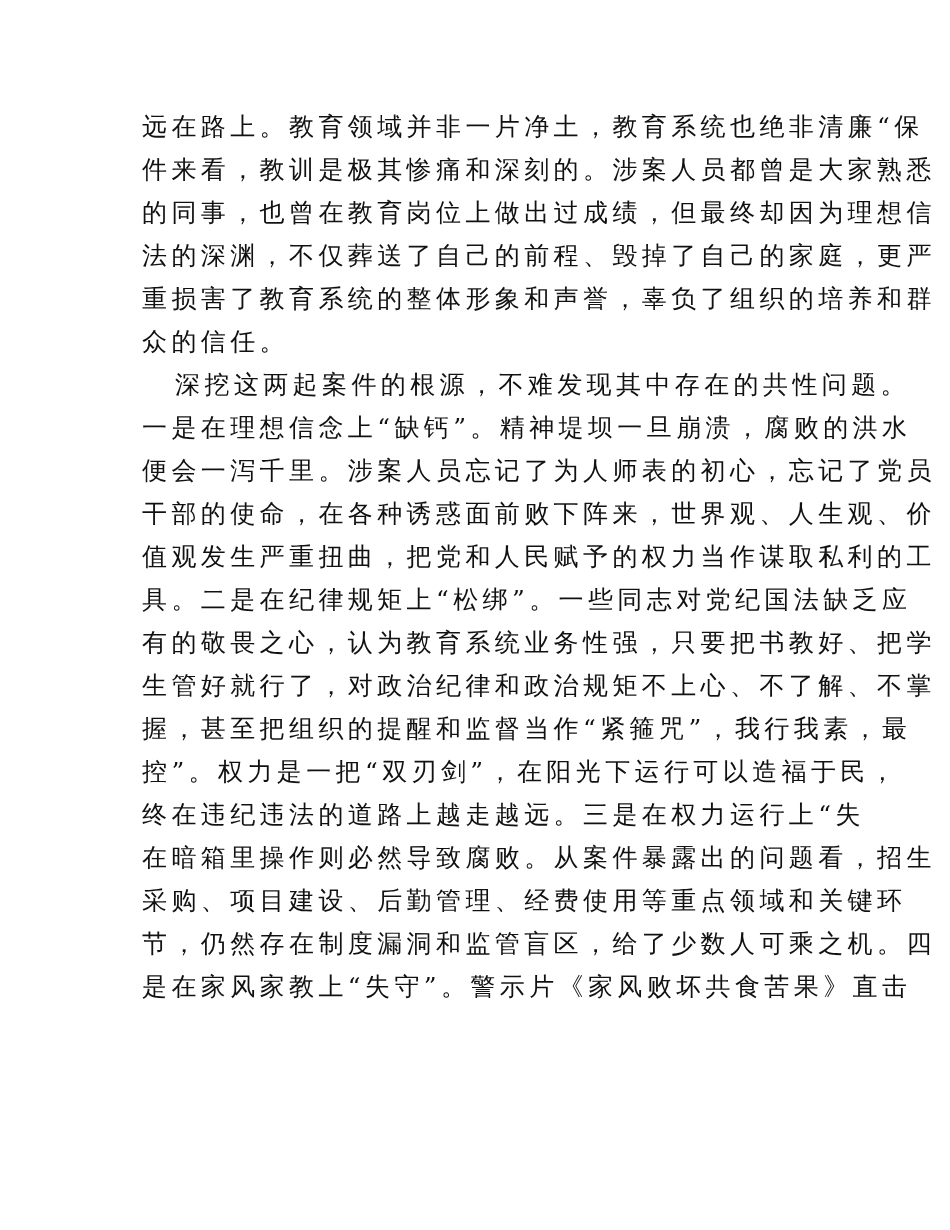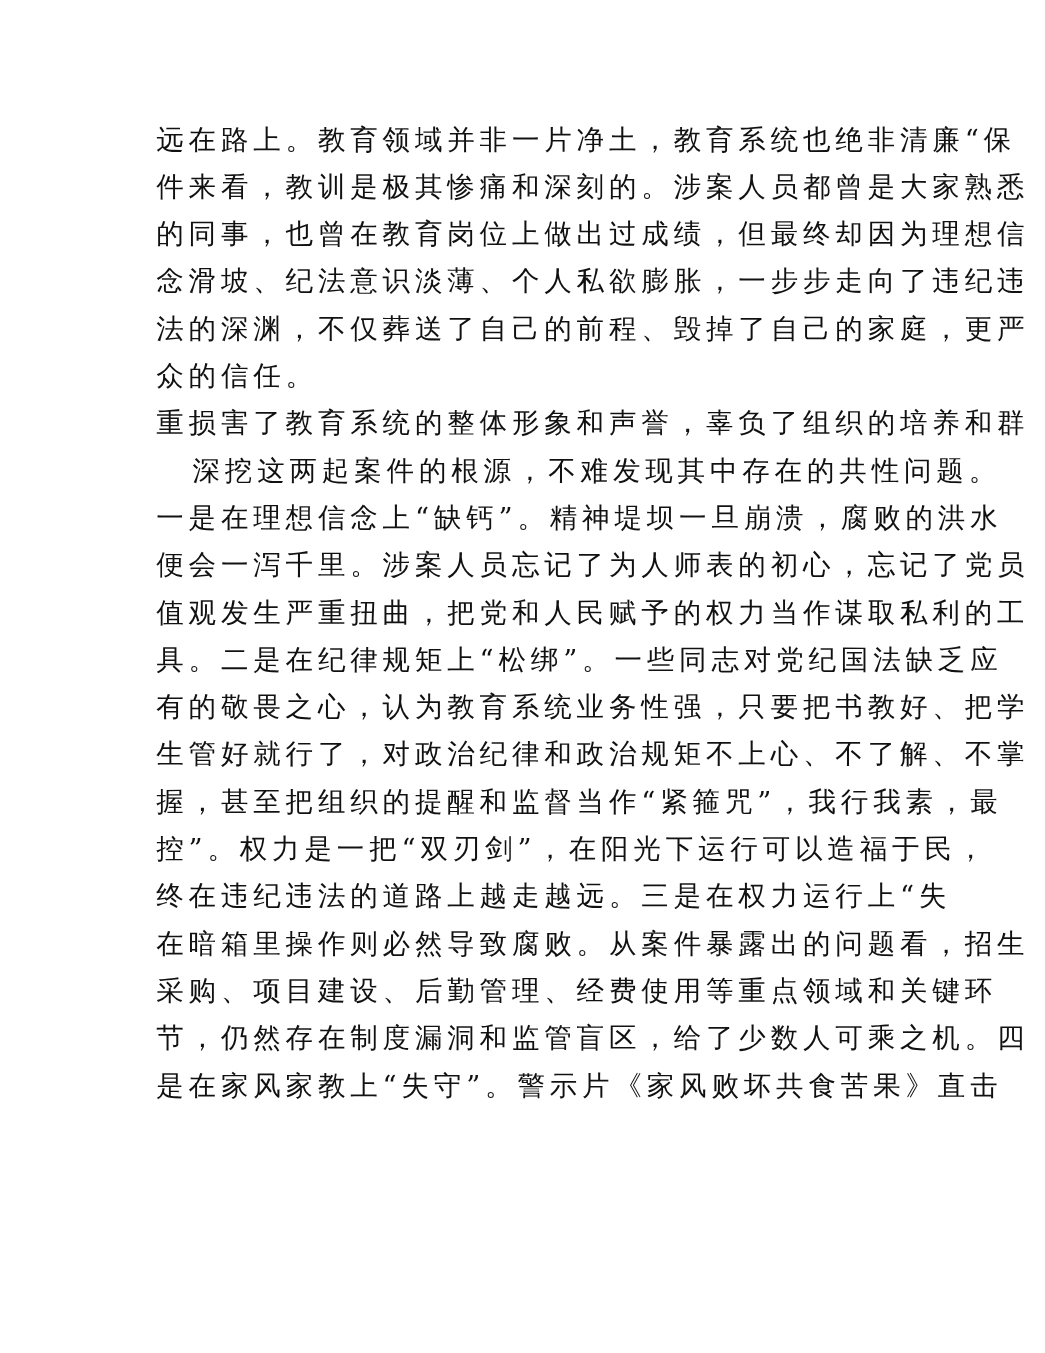--- a/index.html
+++ b/index.html
@@ -34,29 +34,29 @@
     }
   </style>
 </head>
 <body>
 
 <div class="page">
   <div>
     <div class="line">远在路上。教育领域并非一片净土，教育系统也绝非清廉“保</div>
     <div class="line">件来看，教训是极其惨痛和深刻的。涉案人员都曾是大家熟悉</div>
     <div class="line">的同事，也曾在教育岗位上做出过成绩，但最终却因为理想信</div>
-    <div class="line">念滑坡、纪法意识淡薄、个人私欲膨胀，一步步走向了违纪违</div>
     <div class="line">法的深渊，不仅葬送了自己的前程、毁掉了自己的家庭，更严</div>
+    <div class="line">重损害了教育系统的整体形象和声誉，辜负了组织的培养和群</div>
     <div class="line">众的信任。</div>
-    <div class="line">重损害了教育系统的整体形象和声誉，辜负了组织的培养和群</div>
   </div>
   <div>
     <div class="line indent">深挖这两起案件的根源，不难发现其中存在的共性问题。</div>
     <div class="line">一是在理想信念上“缺钙”。精神堤坝一旦崩溃，腐败的洪水</div>
     <div class="line">便会一泻千里。涉案人员忘记了为人师表的初心，忘记了党员</div>
+    <div class="line">干部的使命，在各种诱惑面前败下阵来，世界观、人生观、价</div>
     <div class="line">值观发生严重扭曲，把党和人民赋予的权力当作谋取私利的工</div>
     <div class="line">具。二是在纪律规矩上“松绑”。一些同志对党纪国法缺乏应</div>
     <div class="line">有的敬畏之心，认为教育系统业务性强，只要把书教好、把学</div>
     <div class="line">生管好就行了，对政治纪律和政治规矩不上心、不了解、不掌</div>
     <div class="line">握，甚至把组织的提醒和监督当作“紧箍咒”，我行我素，最</div>
     <div class="line">控”。权力是一把“双刃剑”，在阳光下运行可以造福于民，</div>
     <div class="line">终在违纪违法的道路上越走越远。三是在权力运行上“失</div>
     <div class="line">在暗箱里操作则必然导致腐败。从案件暴露出的问题看，招生</div>
     <div class="line">采购、项目建设、后勤管理、经费使用等重点领域和关键环</div>
     <div class="line">节，仍然存在制度漏洞和监管盲区，给了少数人可乘之机。四</div>

